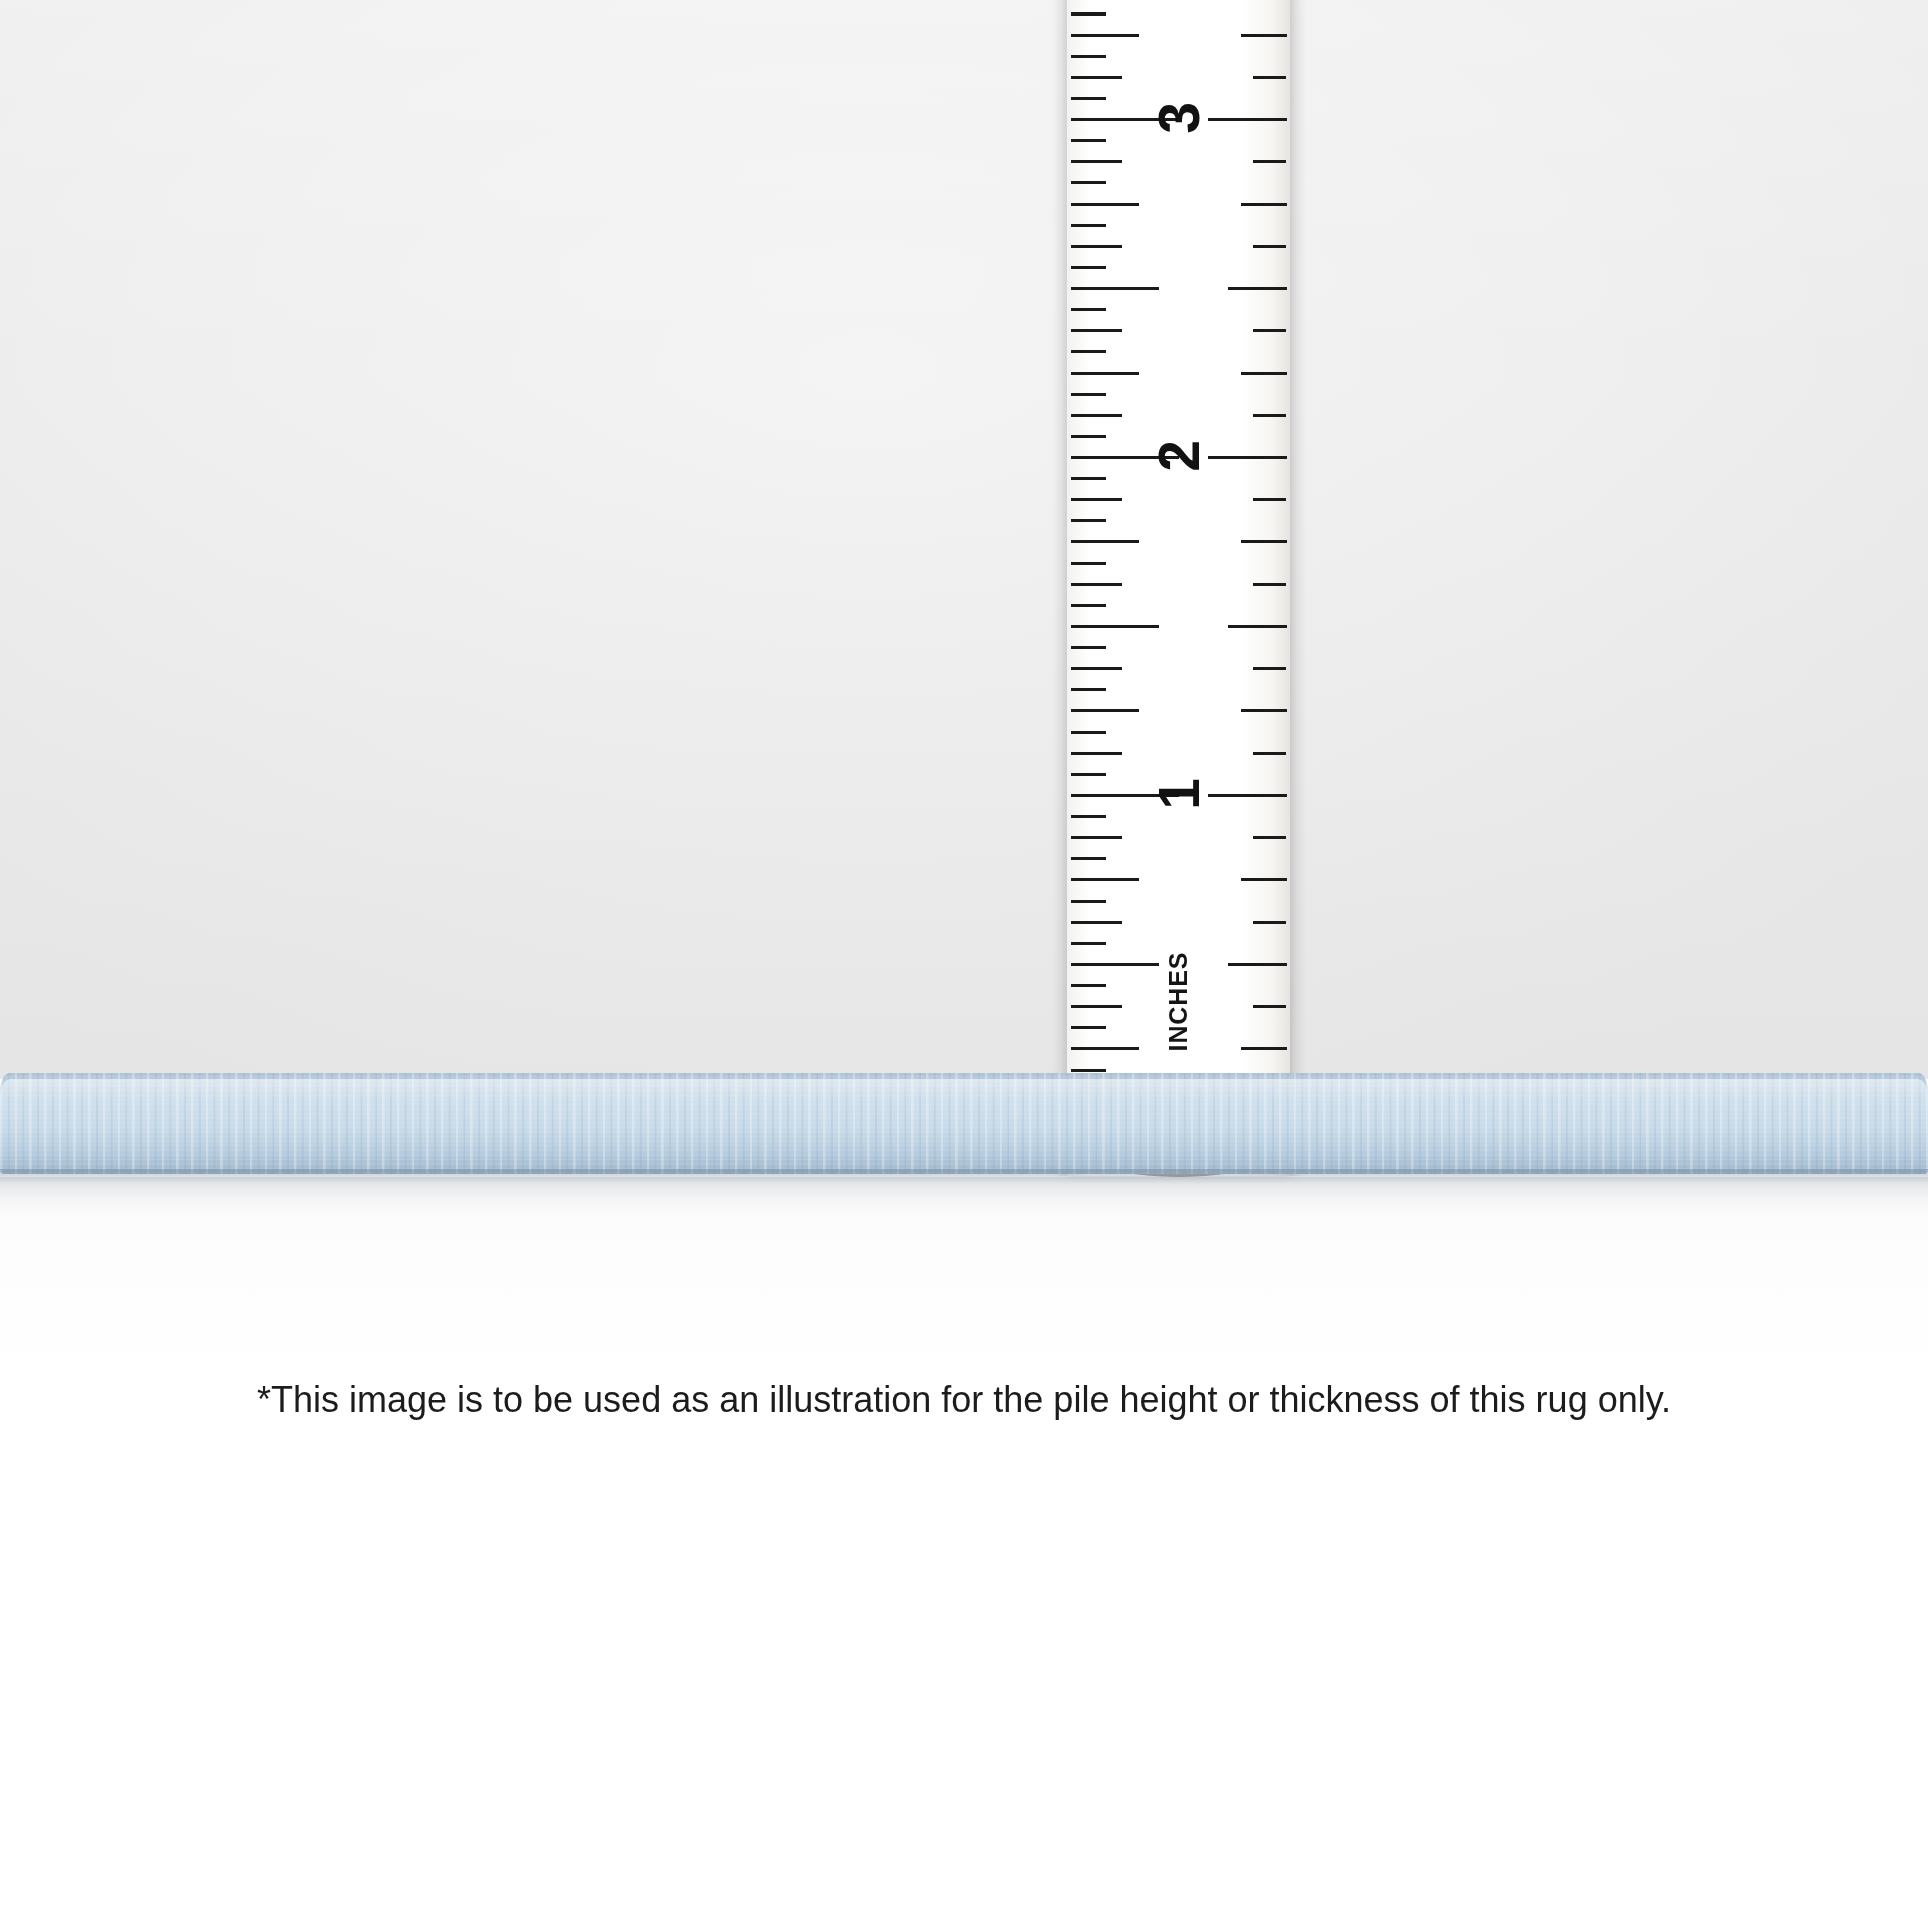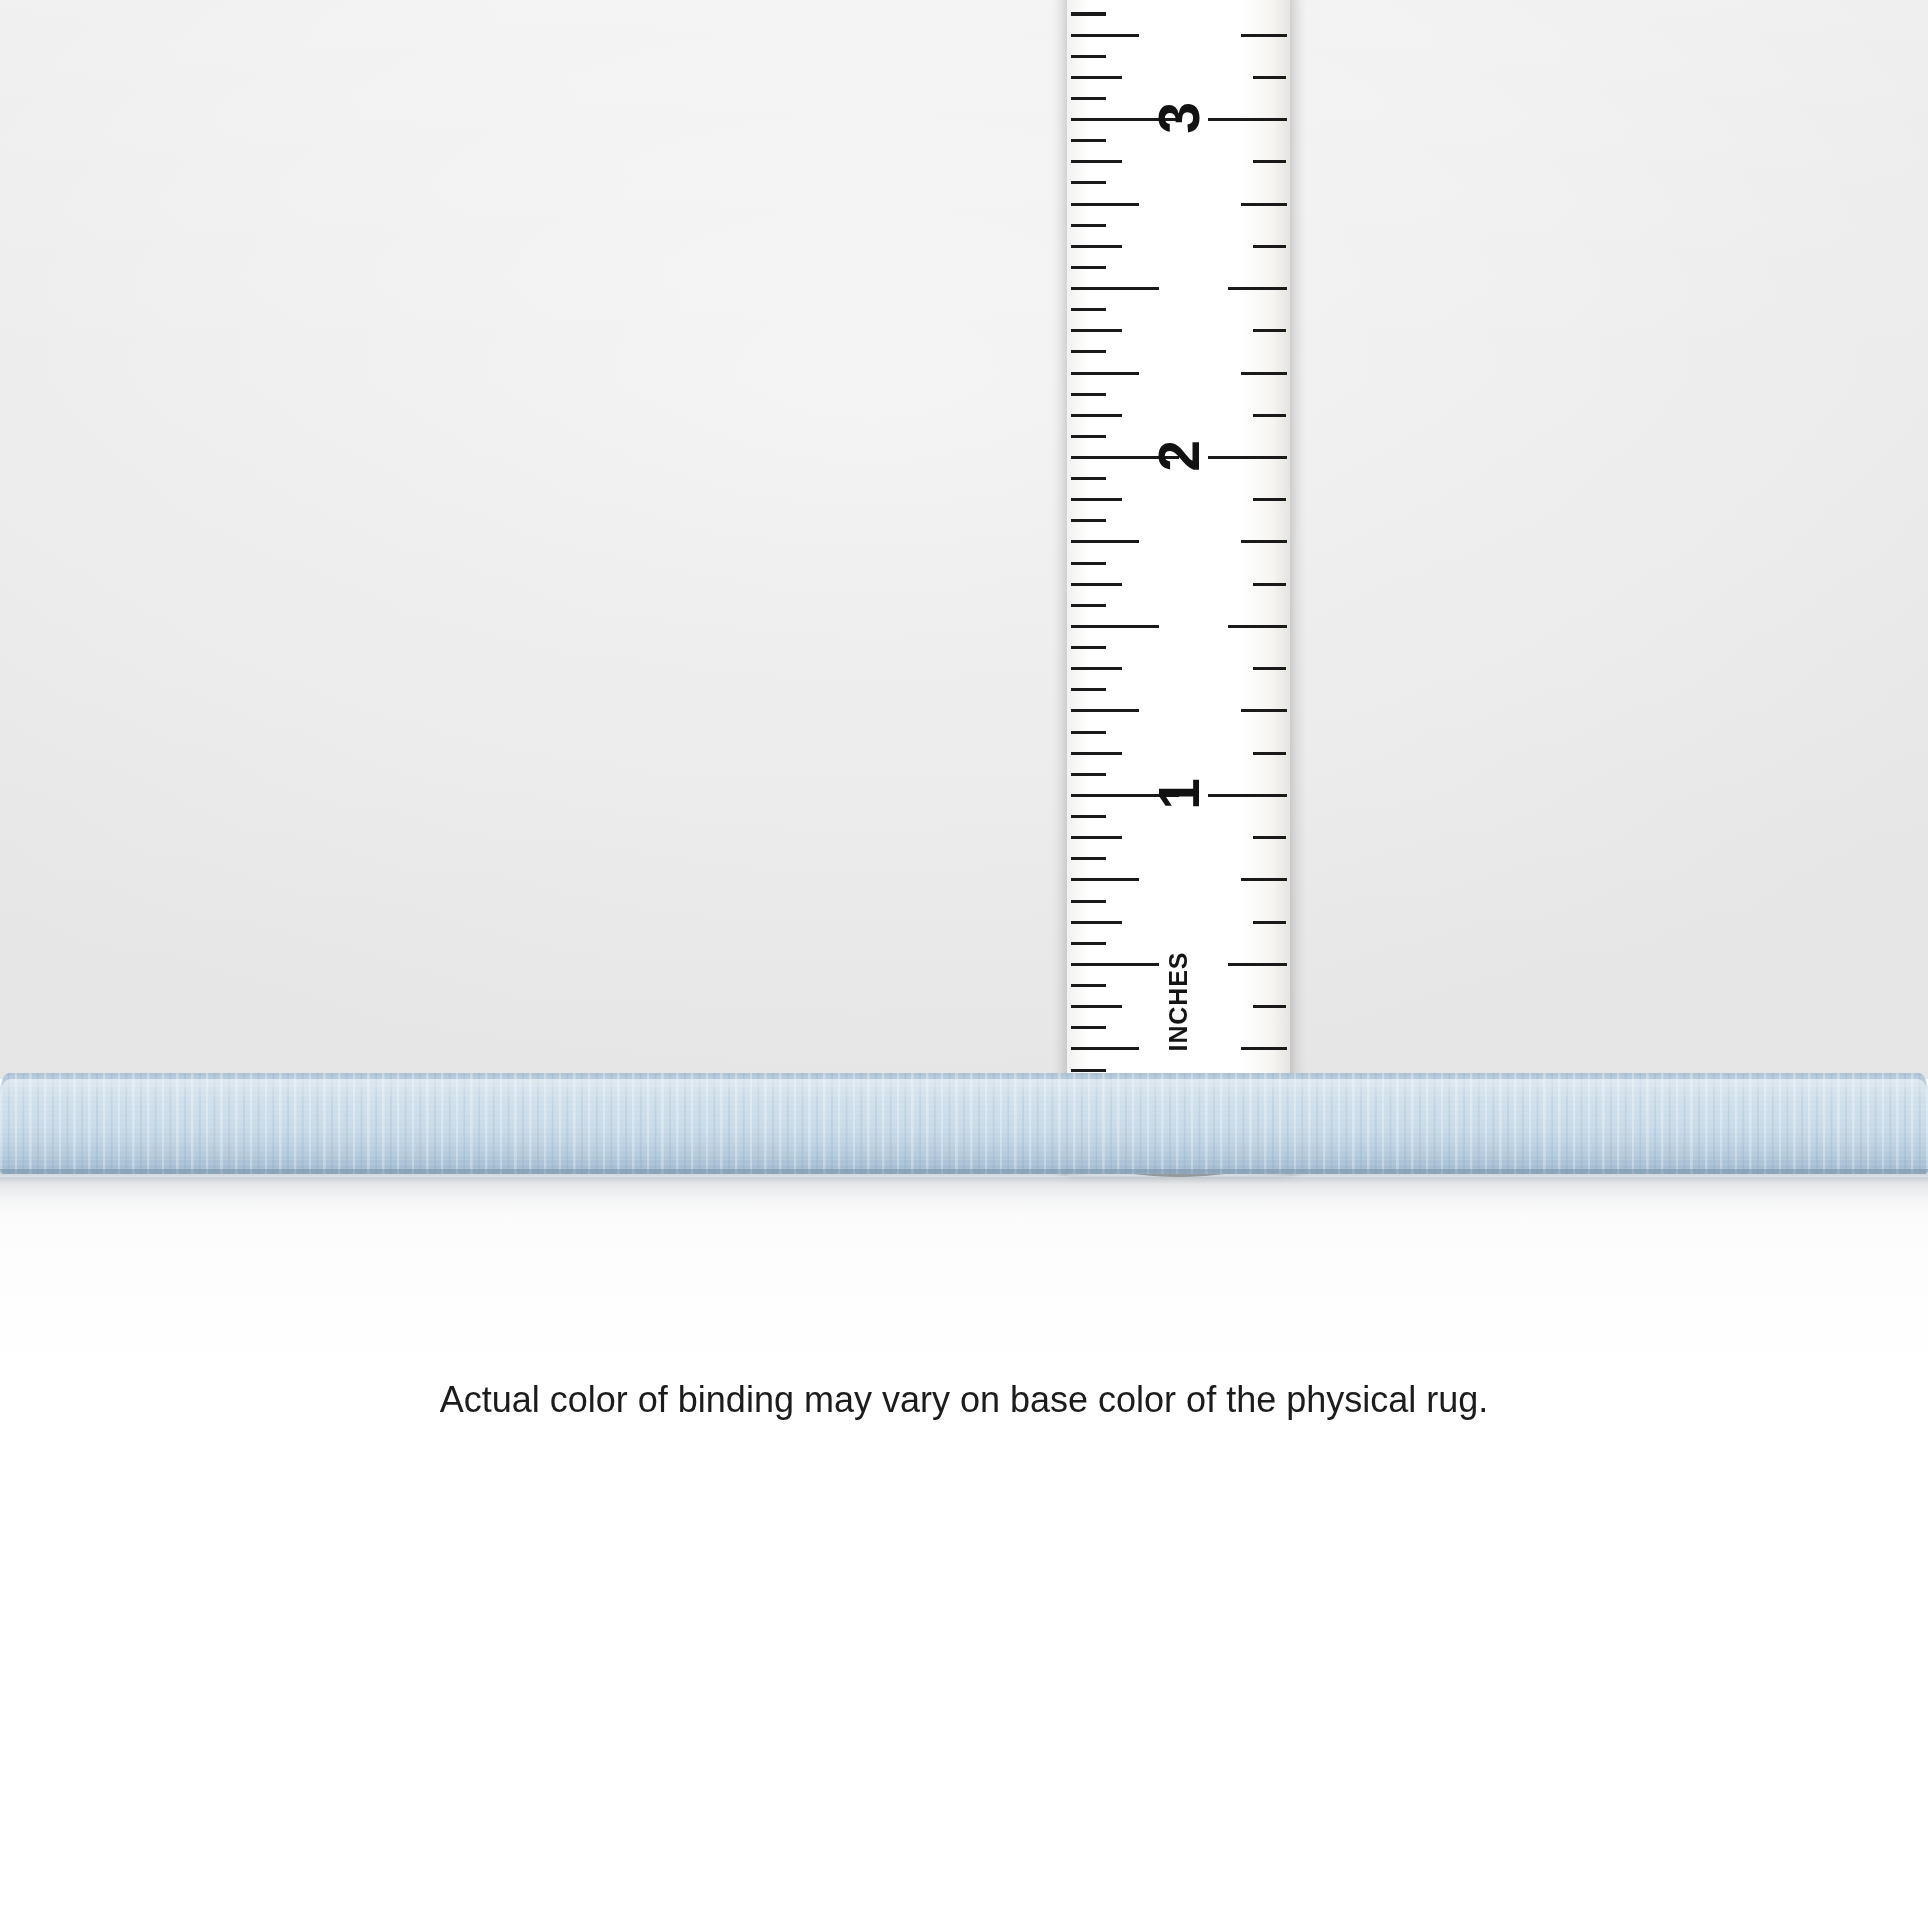--- a/index.html
+++ b/index.html
@@ -337,17 +337,17 @@
   <div class="rug">
     <div class="rug-binding"></div>
     <div class="rug-weave"></div>
     <div class="rug-highlight"></div>
     <div class="rug-underside"></div>
   </div>
 
   <div class="floor-shadow"></div>
 
   <div class="caption">
-    <span class="line">Actual color of binding may vary on base color of the physical rug.</span>
+    <span class="line">*This image is to be used as an illustration for the pile height or thickness of this rug only.</span>
   </div>
 
 </div>
 
 
 </body></html>

